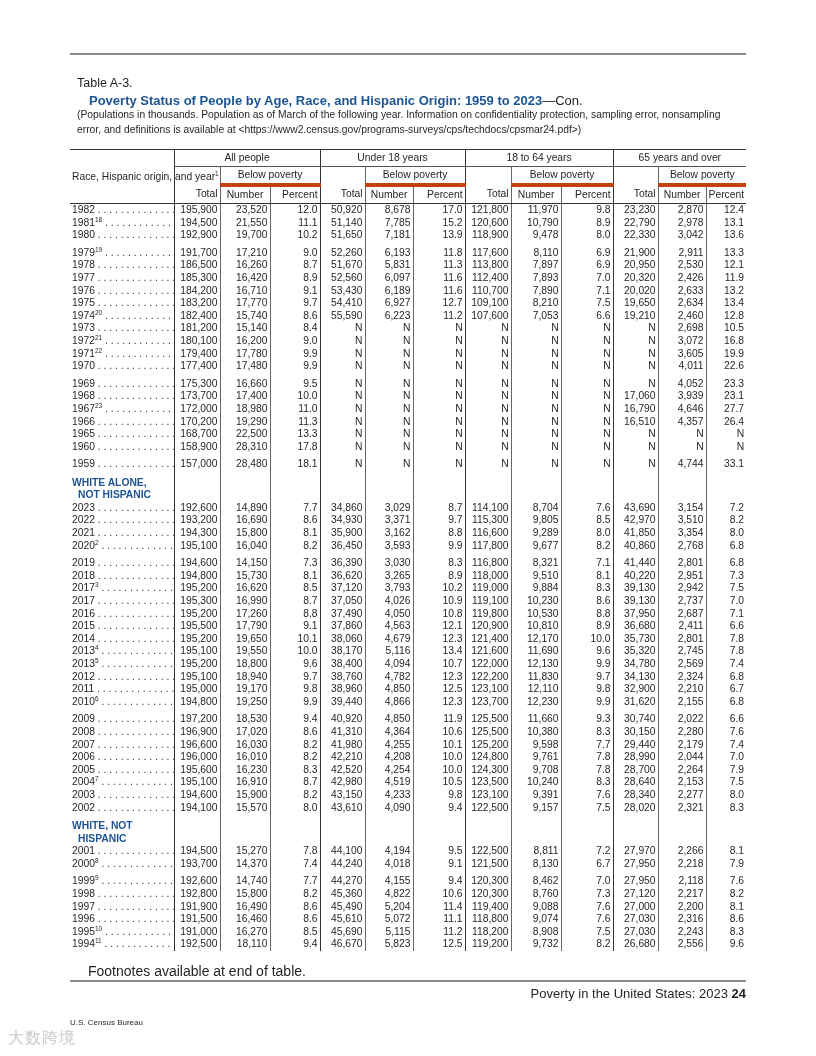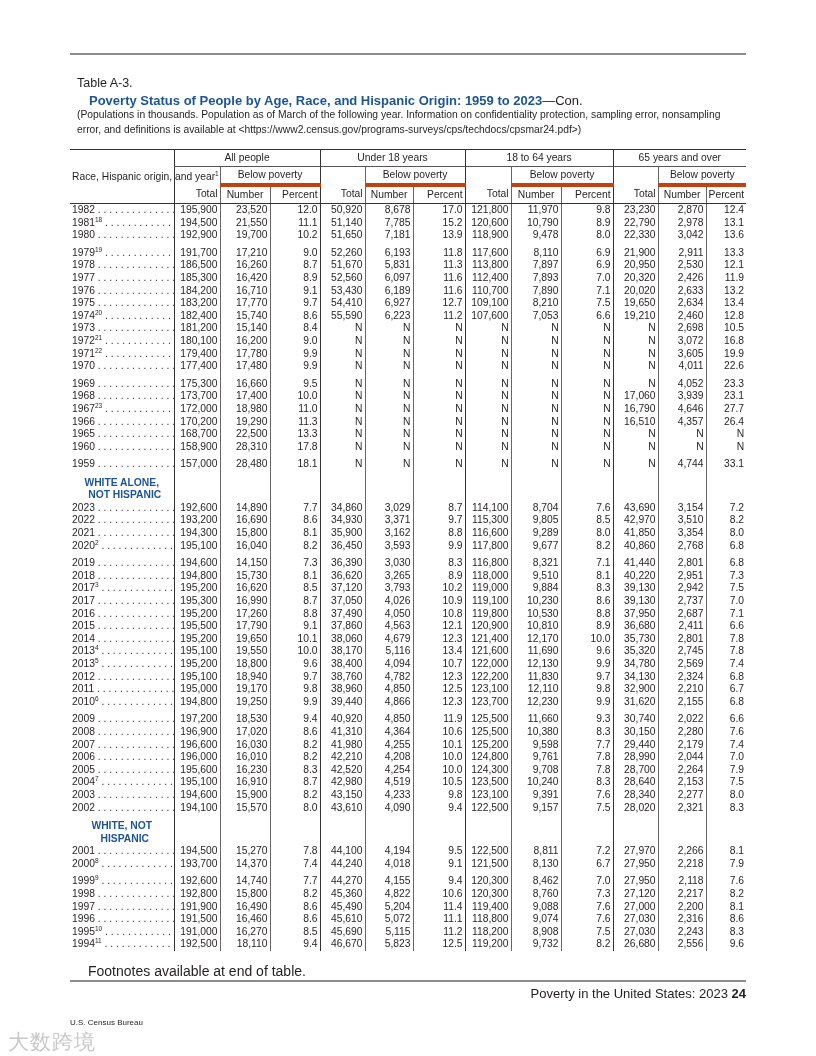--- a/index.html
+++ b/index.html
@@ -18,28 +18,28 @@
   thead tr.r1 th.grp { border-bottom: 1px solid #555; }
   thead tr.r2 th.bp { border-bottom: 4px solid #c2410c; height: 16px; }
   thead tr.r3 th { border-bottom: 1px solid #333; height: 16px; text-align: right; }
   thead tr.r3 th.num { text-align: center; }
   .vl { border-left: 1px solid #333; }
   .vls { border-left: 1px solid #666; }
   tbody td { text-align: right; }
   tbody td.lbl { text-align: left; overflow: hidden; }
   tbody td.lbl .dots { color: #333; }
   tbody tr.gap td { padding-top: 5px; }
-  tbody tr.sec td { color: #1d5594; font-weight: bold; padding-top: 6px; line-height: 12.5px; text-align: center; }
+  tbody tr.sec td { color: #1d5594; font-weight: bold; padding-top: 6px; line-height: 12.5px; }
   sup { font-size: 6.5px; vertical-align: 4px; line-height: 0; }
   .footnote-note { position: absolute; left: 88px; top: 963px; font-size: 14px; }
   .bottom-rule { position: absolute; left: 70px; top: 980px; width: 676px; height: 2px; background: #8c8c8c; }
   .footer-left { position: absolute; left: 70px; top: 991px; font-size: 8px; margin-top: 27px; }
   .footer-right { position: absolute; right: 70px; top: 986px; font-size: 13px; margin-left: 12px; }
   .footer-right b { font-weight: bold; }
-  .watermark { position: absolute; left: 8px; top: 1028px; font-size: 21px; color: #c8c8c8; letter-spacing: 1px; }
+  .watermark { position: absolute; left: 8px; top: 1028px; font-size: 16px; color: #c8c8c8; letter-spacing: 1px; }
 </style>
 </head>
 <body>
 
 <div class="top-rule"></div>
 <div class="table-label">Table A-3.</div>
 <div class="table-title"><span>Poverty Status of People by Age, Race, and Hispanic Origin: 1959 to 2023</span><span class="con">—Con.</span></div>
 <div class="table-note">(Populations in thousands. Population as of March of the following year. Information on confidentiality protection, sampling error, nonsampling error, and definitions is available at &lt;https://www2.census.gov/programs-surveys/cps/techdocs/cpsmar24.pdf&gt;)</div>
 
 <table class="data">

